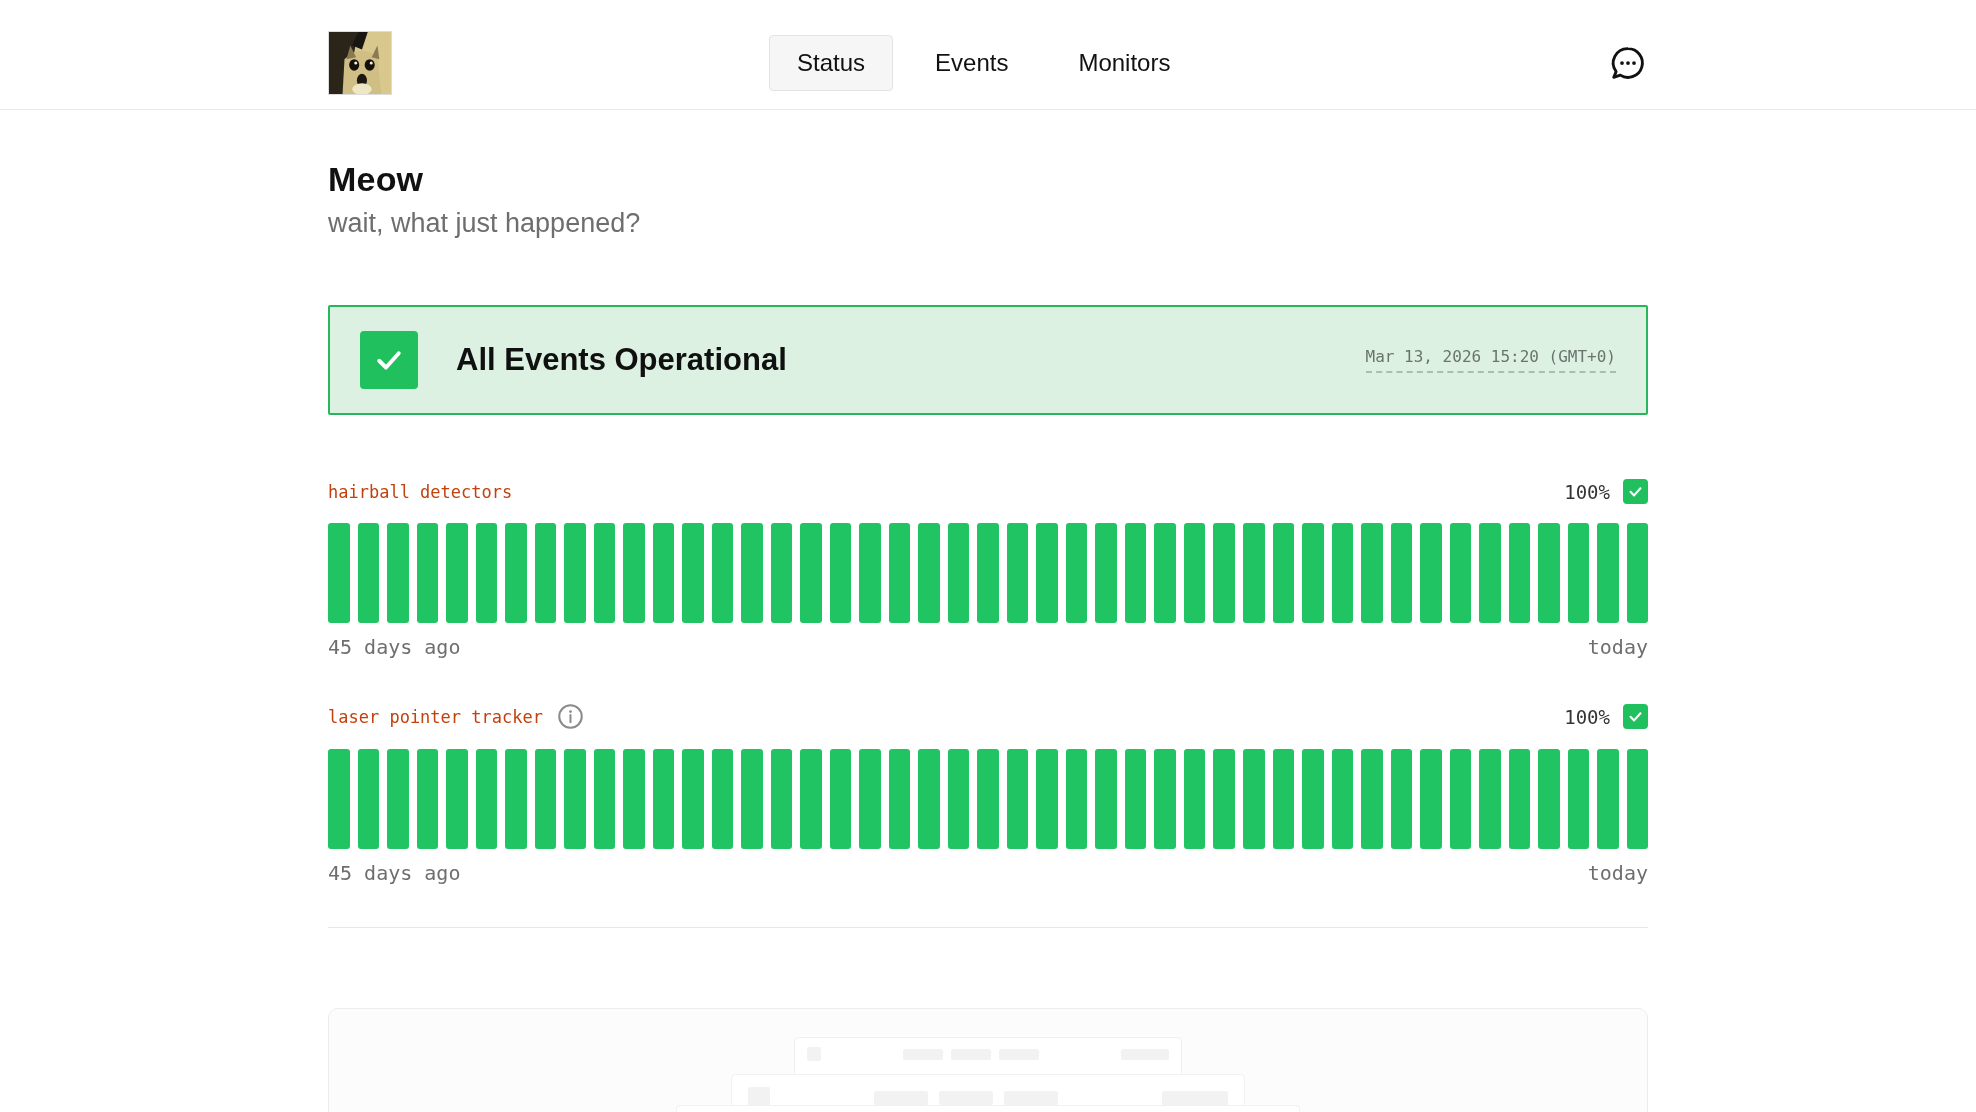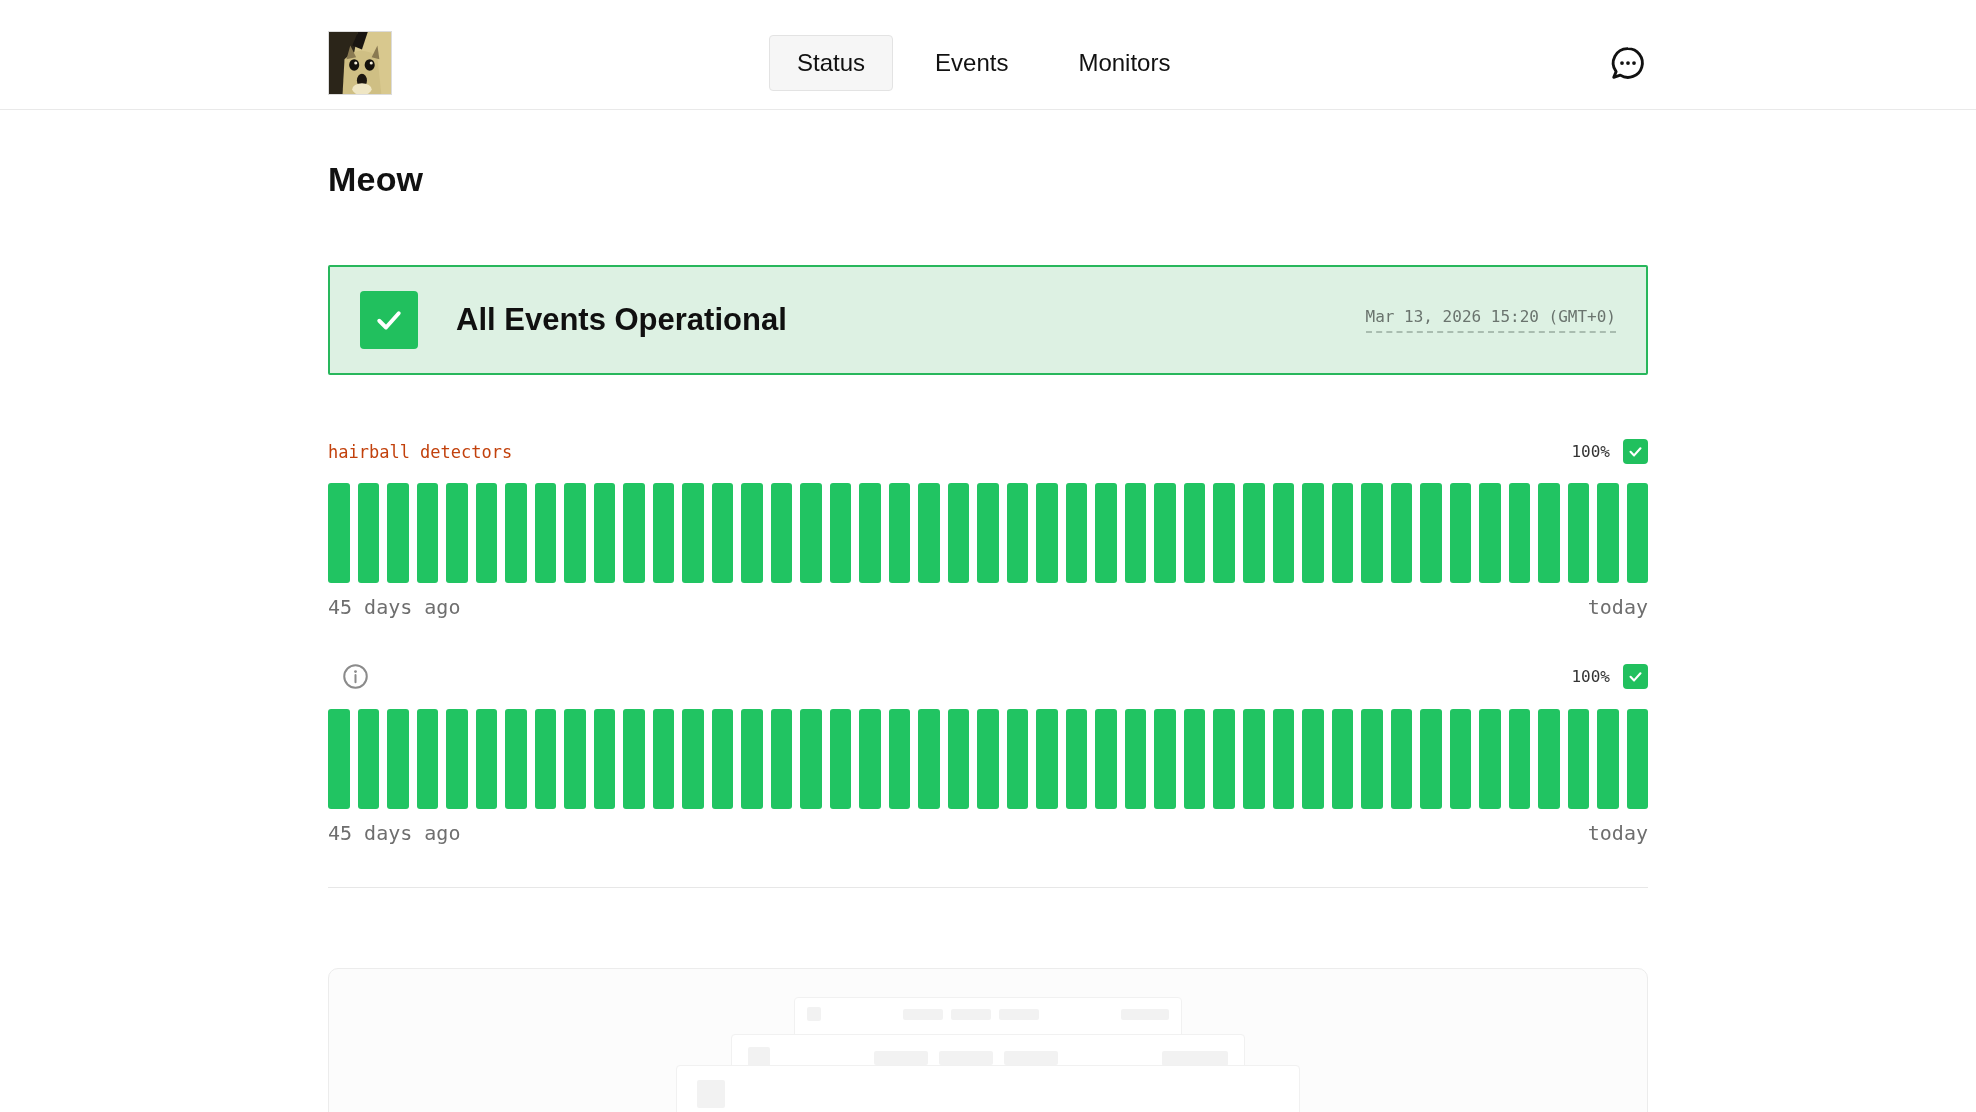--- a/index.html
+++ b/index.html
@@ -38,21 +38,21 @@
   .banner-time { margin-left: auto; font-size: 16px; color: #6a746e;
                  border-bottom: 2px dashed #a9bdb0; padding-bottom: 5px; cursor: help; }
 
   
   .monitor { margin-top: 64px; }
   .monitor + .monitor { margin-top: 44px; }
   .monitor-head { display: flex; align-items: center; }
   .monitor-name { font-size: 17px; color: #c2410c; }
   .info-icon { margin-left: 14px; cursor: pointer; display: flex; align-items: center; }
   .monitor-right { margin-left: auto; display: flex; align-items: center; gap: 13px; }
-  .uptime-pct { font-size: 16px; color: #343434; }
+  .uptime-pct { font-size: 19px; color: #343434; }
   .mini-check { width: 25px; height: 25px; border-radius: 4px; background: #21c05e;
                 display: flex; align-items: center; justify-content: center; }
   .bars { margin-top: 19px; display: flex; gap: 8px; height: 100px; }
   .bar { flex: 1 1 0; background: #21c462; border-radius: 3px; cursor: pointer; }
   .bar-labels { margin-top: 12px; display: flex; justify-content: space-between;
                 font-size: 20px; color: #6e6e6e; }
 
   .divider { margin-top: 42px; height: 1px; background: #e7e7e7; }
 
   
@@ -116,20 +116,21 @@
           <circle cx="20.8" cy="16" r="1.5" fill="#111"></circle>
         </svg>
       </div>
     </div>
   </div>
 </div>
 
 <div class="main">
 
   <div class="page-title">Meow</div>
+  <div class="page-subtitle">wait, what just happened?</div>
 
   <div class="banner">
     <div class="banner-check">
       <svg viewBox="0 0 24 24" width="36" height="36">
         <polyline points="5.5,12.5 10,17 18.5,7.5" fill="none" stroke="#ffffff" stroke-width="2.6" stroke-linecap="round" stroke-linejoin="round"></polyline>
       </svg>
     </div>
     <div class="banner-title mono-off">All Events Operational</div>
     <div class="banner-time mono">Mar 13, 2026 15:20 (GMT+0)</div>
   </div>
@@ -194,20 +195,21 @@
         <div class="bar" style="background: rgb(33, 196, 98);"></div>
       </div>
     <div class="bar-labels mono">
       <span>45 days ago</span>
       <span>today</span>
     </div>
   </div>
 
   <div class="monitor">
     <div class="monitor-head">
+      <div class="monitor-name mono">laser pointer tracker</div>
       <div class="info-icon">
         <svg viewBox="0 0 24 24" width="27" height="27">
           <circle cx="12" cy="12" r="10" fill="none" stroke="#8b8b8b" stroke-width="1.8"></circle>
           <circle cx="12" cy="7.6" r="1.25" fill="#8b8b8b"></circle>
           <path d="M12 10.6v6.4" stroke="#8b8b8b" stroke-width="1.8" stroke-linecap="round"></path>
         </svg>
       </div>
       <div class="monitor-right">
         <div class="uptime-pct mono">100%</div>
         <div class="mini-check">

